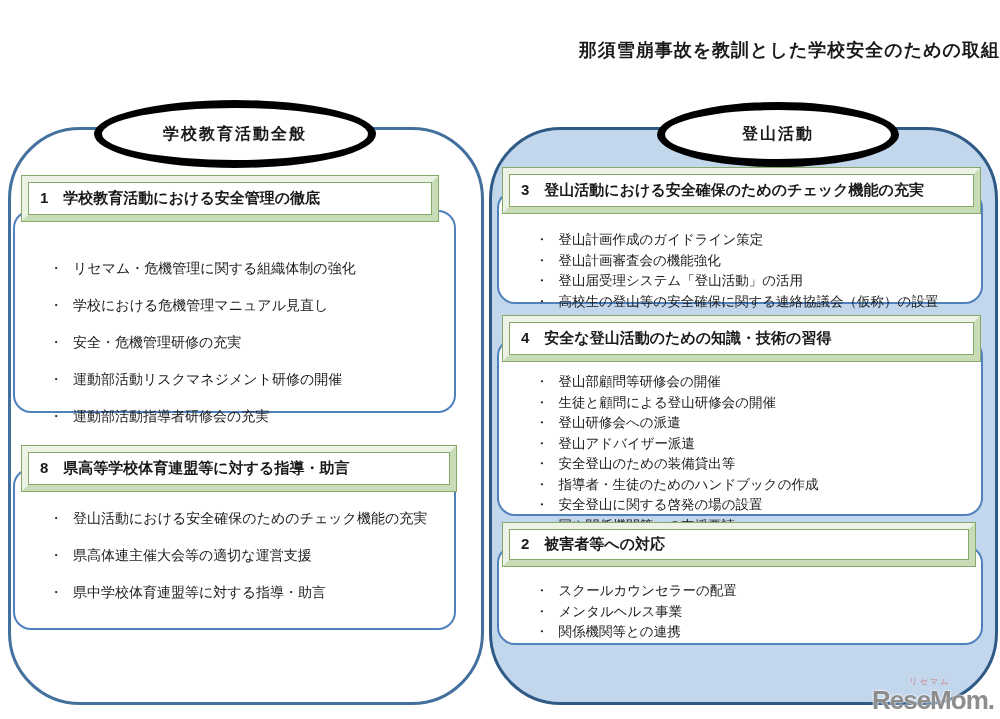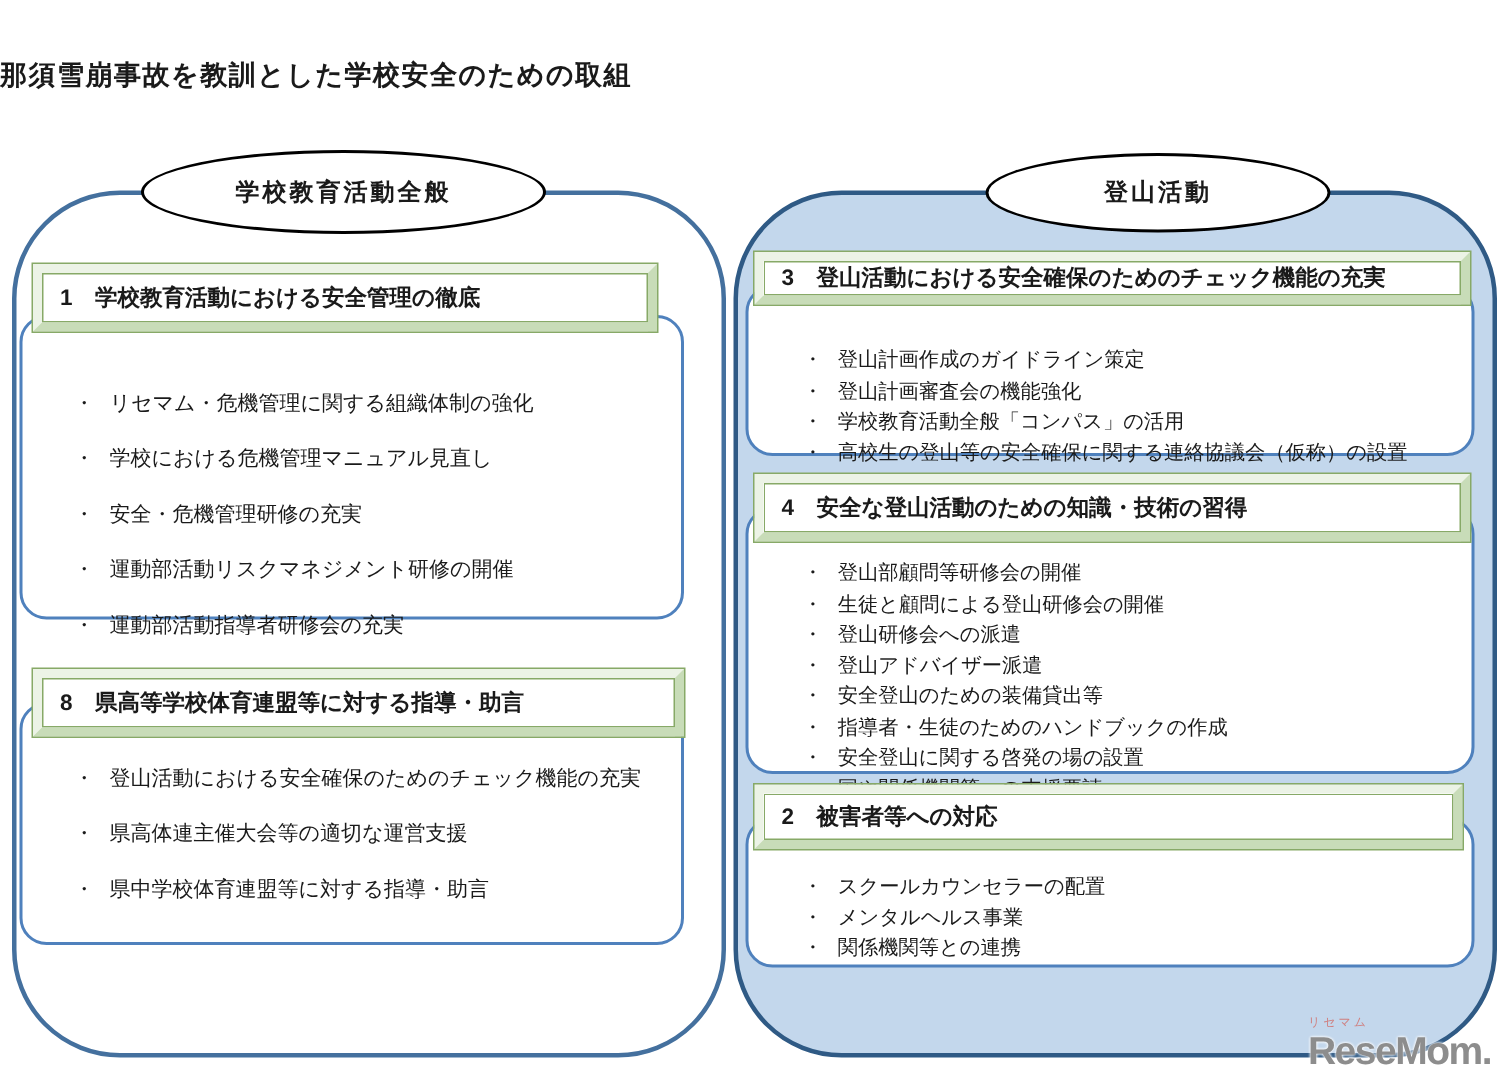--- a/index.html
+++ b/index.html
@@ -1,36 +1,36 @@
 <!DOCTYPE html>
 <html><head>
 <meta charset="utf-8">
 <style>
   html,body{margin:0;padding:0;background:#fff;}
   .canvas{
     position:relative;width:1000px;height:719px;background:#ffffff;overflow:hidden;
     font-family:"Liberation Sans","DejaVu Sans",sans-serif;color:#1a1a1a;
   }
   .title{
-    position:absolute;left:0;top:38px;width:1000px;text-align:left;
+    position:absolute;left:0;top:38px;width:1000px;text-align:right;
     font-size:18px;font-weight:bold;letter-spacing:1px;
   }
   
   .panel{position:absolute;border-radius:72px;}
   .panel-left{
     left:8px;top:127px;width:470px;height:572px;
     background:#ffffff;border:3px solid #44709e;
   }
   .panel-right{
     left:489px;top:127px;width:503px;height:572px;
     background:#c3d7ec;border:3px solid #2f5a85;
   }
   
   .oval{
-    position:absolute;background:#ffffff;border:2px solid #000000;border-radius:50%;
+    position:absolute;background:#ffffff;border:8px solid #000000;border-radius:50%;
     display:flex;align-items:center;justify-content:center;
     font-weight:bold;font-size:16px;z-index:5;letter-spacing:2px;
   }
   .oval-left{left:94px;top:100px;width:266px;height:52px;}
   .oval-right{left:657px;top:102px;width:226px;height:49px;}
   
   .sec-body{
     position:absolute;background:#ffffff;border:2px solid #4f81bd;border-radius:18px;
     z-index:1;box-sizing:border-box;
   }
@@ -48,31 +48,31 @@
   .bl-left .bullet{font-size:14px;line-height:20px;margin-bottom:17px;}
   .bl-right .bullet{font-size:13.5px;line-height:19.5px;margin-bottom:1px;}
   
   .s1-body{left:13px;top:210px;width:443px;height:203px;}
   .s1-head{left:22px;top:176px;width:416px;height:45px;}
   .s1-list{padding:46px 10px 0 34px;}
   .s2-body{left:13px;top:468px;width:443px;height:162px;}
   .s2-head{left:22px;top:446px;width:434px;height:45px;}
   .s2-list{padding:38px 10px 0 34px;}
   .s3-body{left:497px;top:190px;width:486px;height:114px;}
-  .s3-head{left:503px;top:168px;width:477px;height:35px;text-align:center;}
+  .s3-head{left:503px;top:168px;width:477px;height:45px;text-align:center;}
   .s3-list{padding:38px 10px 0 36px;}
   .s4-body{left:497px;top:338px;width:486px;height:178px;}
   .s4-head{left:503px;top:316px;width:477px;height:45px;}
   .s4-list{padding:32px 10px 0 36px;}
   .s5-body{left:497px;top:545px;width:486px;height:100px;}
   .s5-head{left:503px;top:523px;width:472px;height:43px;}
   .s5-list{padding:34px 10px 0 36px;}
   
   .watermark{
-    position:absolute;right:6px;bottom:6px;z-index:9;text-align:left;line-height:1;
+    position:absolute;right:6px;bottom:6px;z-index:9;text-align:center;line-height:1;
   }
   .wm-ruby{
     display:block;font-size:8px;color:#cf8080;letter-spacing:2px;
     margin-right:6px;margin-bottom:1px;
   }
   .wm-logo{
     font-size:26px;font-weight:bold;color:#8d8d8d;letter-spacing:-1px;
     text-shadow:0 0 2px #ffffff,0 0 2px #ffffff;
   }
 </style>
@@ -139,21 +139,21 @@
       <div class="bullet">
         <span class="dot">・</span>
         <span>登山計画作成のガイドライン策定</span>
       </div>
       <div class="bullet">
         <span class="dot">・</span>
         <span>登山計画審査会の機能強化</span>
       </div>
       <div class="bullet">
         <span class="dot">・</span>
-        <span>学校教育活動全般「コンパス」の活用</span>
+        <span>登山届受理システム「登山活動」の活用</span>
       </div>
       <div class="bullet">
         <span class="dot">・</span>
         <span>高校生の登山等の安全確保に関する連絡協議会（仮称）の設置</span>
       </div>
     </div>
   </div>
   <div class="sec-header s3-head">3　登山活動における安全確保のためのチェック機能の充実</div>
 
   <div class="sec-body s4-body">

